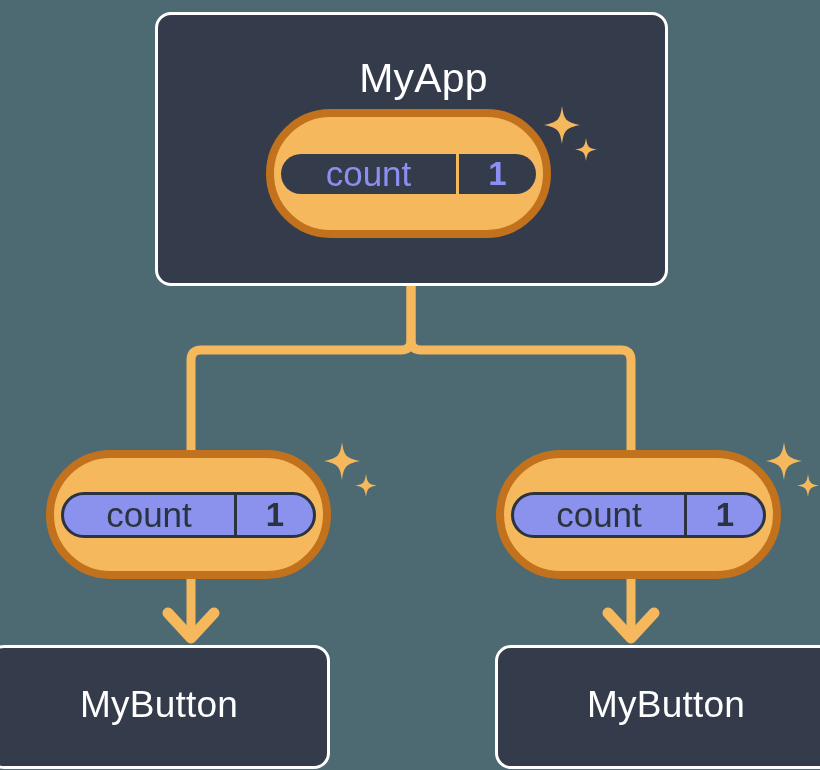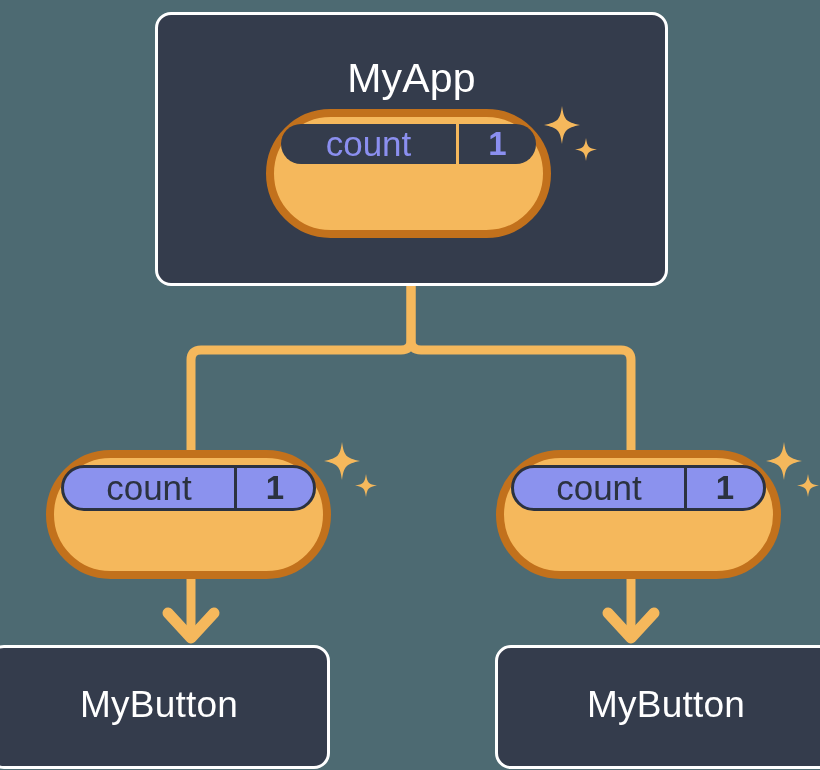--- a/index.html
+++ b/index.html
@@ -54,20 +54,21 @@
 
   #myapp-box {
     left: 155px;
     top: 12px;
     width: 513px;
     height: 274px;
   }
   #myapp-title {
     top: 40px;
     font-size: 41px;
+    margin-left: 12px;
   }
 
   .mybutton-box {
     height: 124px;
   }
   #mybutton-left-box {
     left: -12px;
     top: 645px;
     width: 342px;
   }
@@ -80,21 +81,21 @@
     top: 36px;
     font-size: 37px;
   }
 
   
   .pill {
     position: absolute;
     z-index: 3;
     box-sizing: border-box;
     display: flex;
-    align-items: flex-start;
+    align-items: center;
     border-radius: 999px;
     border: 8px solid #c2711c;
     background: #f5b85c;
     padding: 7px;
   }
   .pill-inner {
     flex: 1;
     display: flex;
     align-items: stretch;
     border-radius: 999px;

